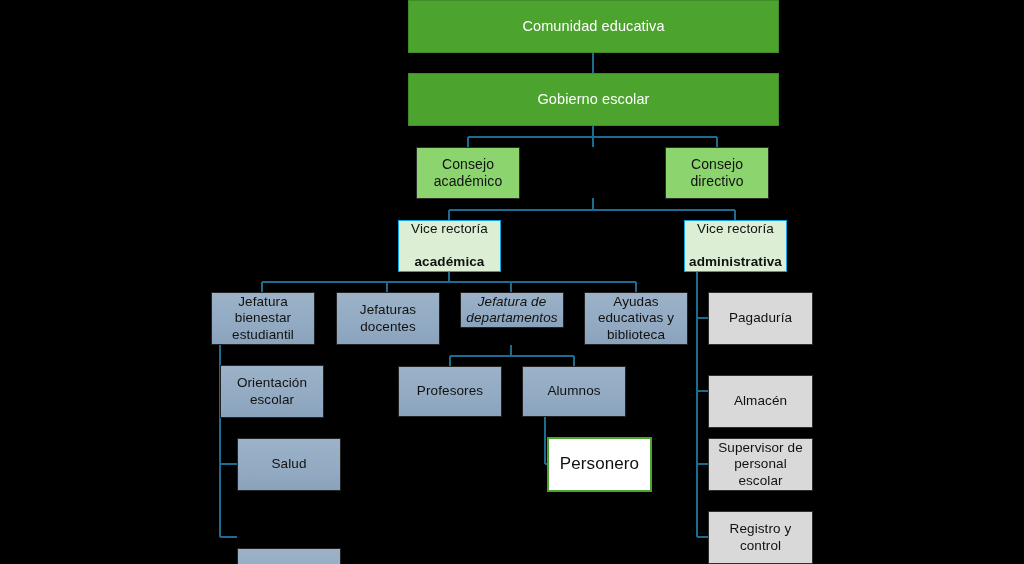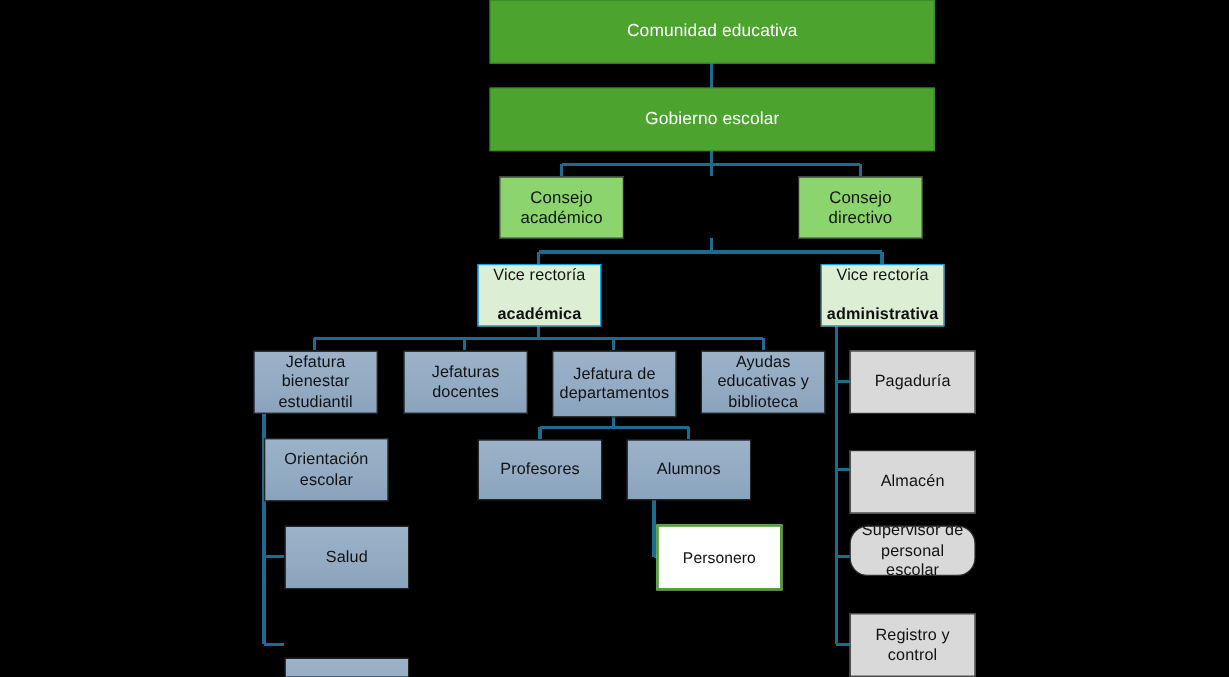--- a/index.html
+++ b/index.html
@@ -71,21 +71,21 @@
   .n-gray {
     background: #d9d9d9;
     border: 1px solid #2e2e2e;
     color: #111111;
     font-size: 13.5px;
   }
   .n-white {
     background: #ffffff;
     border: 2px solid #4ca42f;
     color: #111111;
-    font-size: 13px;
+    font-size: 17px;
   }
   .line1 { display: block; }
   .line2 { display: block; font-weight: bold; }
 </style>
 </head>
 <body>
 
 <div id="canvas">
 
   <svg id="connectors" viewBox="0 0 1024 564" xmlns="http://www.w3.org/2000/svg">
@@ -164,37 +164,37 @@
 
   <div class="node n-steel" style="left:211px; top:292px; width:104px; height:53px;">
     <span class="txt">Jefatura
 bienestar
 estudiantil</span>
   </div>
   <div class="node n-steel" style="left:336px; top:292px; width:104px; height:53px;">
     <span class="txt">Jefaturas
 docentes</span>
   </div>
-  <div class="node n-steel" style="left:460px; top:292px; width:104px; height:56px;">
+  <div class="node n-steel" style="left:460px; top:292px; width:104px; height:36px;font-style:italic;">
     <span class="txt">Jefatura de
 departamentos</span>
   </div>
   <div class="node n-steel" style="left:584px; top:292px; width:104px; height:53px;">
     <span class="txt">Ayudas
 educativas y
 biblioteca</span>
   </div>
 
   <div class="node n-gray" style="left:708px; top:292px; width:105px; height:53px;justify-content:flex-end;">
     <span class="txt">Pagaduría</span>
   </div>
   <div class="node n-gray" style="left:708px; top:375px; width:105px; height:53px;">
     <span class="txt">Almacén</span>
   </div>
-  <div class="node n-gray" style="left:708px; top:438px; width:105px; height:42px;border-radius:15px;">
+  <div class="node n-gray" style="left:708px; top:438px; width:105px; height:53px;">
     <span class="txt">Supervisor de
 personal escolar</span>
   </div>
   <div class="node n-gray" style="left:708px; top:511px; width:105px; height:53px;">
     <span class="txt">Registro y control</span>
   </div>
 
   <div class="node n-steel" style="left:220px; top:365px; width:104px; height:53px;">
     <span class="txt">Orientación
 escolar</span>

